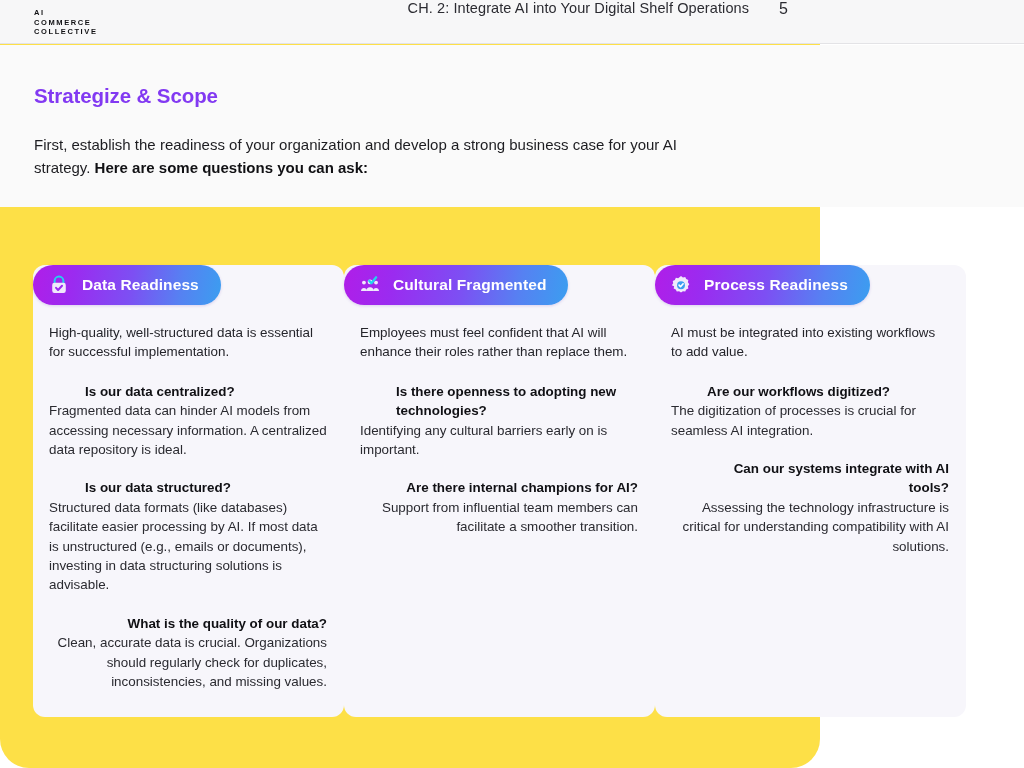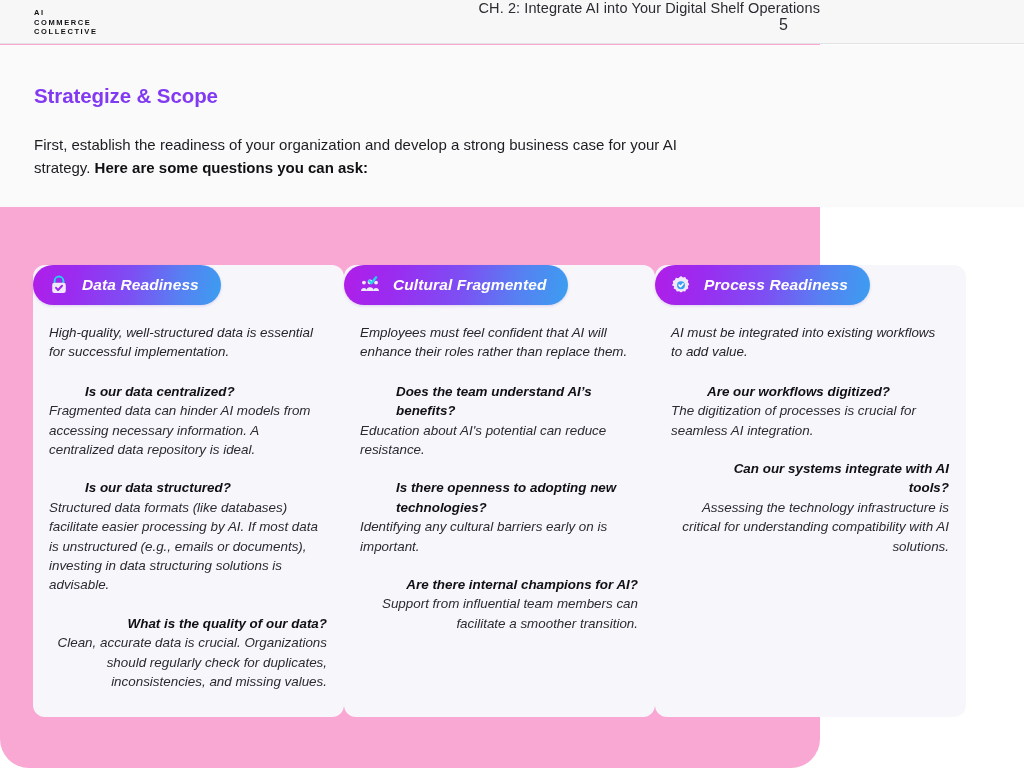--- a/index.html
+++ b/index.html
@@ -2,21 +2,21 @@
 <html><head>
 <meta charset="utf-8">
 <style>
   * { box-sizing: border-box; margin: 0; padding: 0; }
   html, body {
     width: 1024px; height: 768px;
     font-family: "Liberation Sans", sans-serif;
     background: #ffffff;
     overflow: hidden;
   }
-  .page { position: relative; width: 820px; height: 768px; background: #f9a8d4; border-radius: 29px; }
+  .page { position: relative; width: 820px; height: 768px; background: #fde047; border-radius: 29px; }
 
   
   .top-band {
     position: absolute; left: 0; top: 0; width: 1024px; height: 44px;
     background: #f7f7f8;
     border-bottom: 1px solid #e3e3e6;
   }
   .intro-band {
     position: absolute; left: 0; top: 45px; width: 1024px; height: 162px;
     background: #fafafa;
@@ -27,21 +27,21 @@
     position: absolute; left: 34px; top: 8px;
     font-family: "Liberation Sans", sans-serif;
     font-size: 7.5px; font-weight: 700;
     letter-spacing: 1.6px; line-height: 9.6px;
     color: #111114; text-transform: uppercase;
   }
   .logo div { white-space: nowrap; }
 
   .header-right {
     position: absolute; right: 0; top: 0; height: 44px;
-    display: flex; align-items: flex-end; flex-direction: column;
+    display: flex; align-items: flex-start;
   }
   .chapter-title {
     font-size: 14.5px; color: #2b2b31; font-weight: 400;
     letter-spacing: 0.1px; white-space: nowrap;
   }
   .page-number {
     font-size: 16px; color: #2b2b31; font-weight: 400;
     margin-left: 30px; margin-right: 32px;
   }
 
@@ -54,21 +54,21 @@
   .intro-para {
     position: absolute; left: 34px; top: 133px; width: 660px;
     font-size: 15px; line-height: 23px; color: #1d1d21; font-weight: 400;
   }
   .intro-para b { font-weight: 700; color: #111114; }
 
   
   .cards {
     position: absolute; left: 33px; top: 265px;
     width: 958px; height: 452px;
-    display: flex;  font-style: italic;
+    display: flex; 
   }
   .card {
     position: relative;
     width: 311px; height: 452px;
     background: #f7f6fb;
     border-radius: 12px;
   }
   .card-header {
     position: absolute; left: 0; top: 0;
     height: 40px;
@@ -164,24 +164,20 @@
             <path d="M15.4 18.6c0-2.2 1.5-3.4 3.2-3.4s3.2 1.2 3.2 3.4z" fill="#f0e9fb"></path>
             <path d="M7.8 18.6c0-2.6 1.9-4.1 4.2-4.1s4.2 1.5 4.2 4.1z" fill="#f0e9fb"></path>
             <path d="M11.2 7.4l2.3 2.6 5.2-6.4" fill="none" stroke="#22d3ee" stroke-width="2.6" stroke-linecap="round" stroke-linejoin="round"></path>
           </svg>
         </span>
         <span class="title">Cultural Fragmented</span>
       </div>
       <div class="card-body">
         <div class="lead">Employees must feel confident that AI will enhance their roles rather than replace them.</div>
         <div class="qa">
-          <span class="q">Does the team understand AI’s benefits?</span>
-          <span class="a">Education about AI's potential can reduce resistance.</span>
-        </div>
-        <div class="qa">
           <span class="q">Is there openness to adopting new technologies?</span>
           <span class="a">Identifying any cultural barriers early on is important.</span>
         </div>
         <div class="qa">
           <span class="q">Are there internal champions for AI?</span>
           <span class="a">Support from influential team members can facilitate a smoother transition.</span>
         </div>
       </div>
     </div>
 

